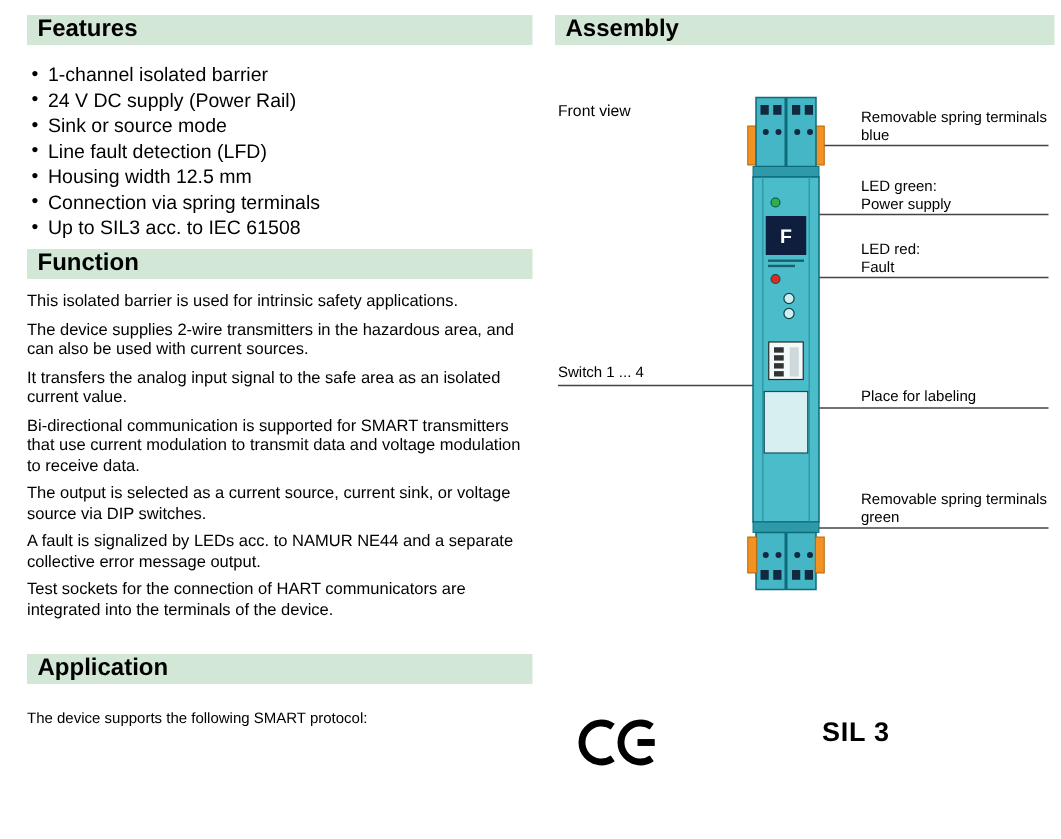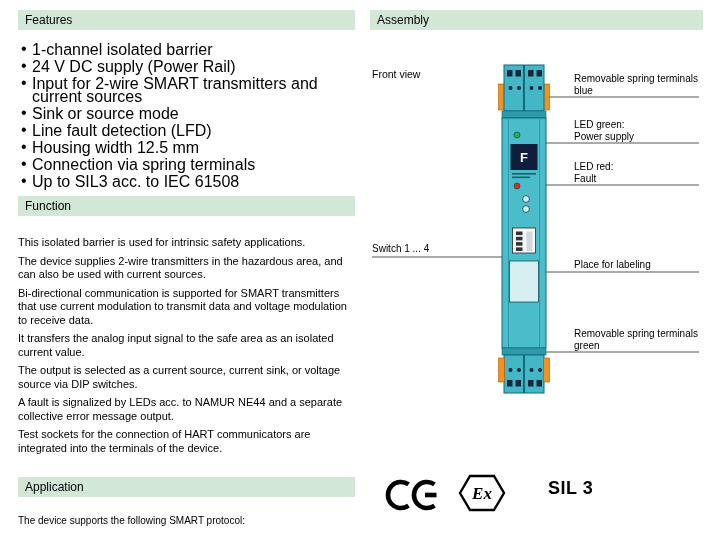--- a/index.html
+++ b/index.html
@@ -3,28 +3,28 @@
 <meta charset="utf-8">
 <style>
   *{margin:0;padding:0;box-sizing:border-box}
   html,body{width:707px;height:559px;background:#fff;overflow:hidden;
     font-family:"Liberation Sans",sans-serif;color:#000}
   .page{position:relative;width:707px;height:559px;background:#fff}
 
   .col-left{position:absolute;left:18px;top:10px;width:337px}
   .col-right{position:absolute;left:370px;top:10px;width:333px}
 
-  .section-bar{height:20px;background:#d2e7d6;font-weight:normal;font-size:12px;
+  .section-bar{height:20px;background:#d2e7d6;font-weight:bold;font-size:16px;
     line-height:20px;padding-left:7px}
 
   ul.bullets{list-style:none;margin:13px 0 0 2px}
-  ul.bullets li{position:relative;padding-left:12px;font-size:16px;line-height:13px;margin-bottom:4px}
+  ul.bullets li{position:relative;padding-left:12px;font-size:13px;line-height:13px;margin-bottom:4px}
   ul.bullets li::before{content:"\2022";position:absolute;left:1px;top:-1px}
 
-  .paras{margin-top:20px}
+  .paras{margin-top:9px}
   .paras p{font-size:11px;line-height:13.5px;margin-bottom:5px}
 
   .app-bar{margin-top:22px}
   .intro{font-size:10px;line-height:13px;margin-top:17px}
   ul.bullets.app{margin-top:4px}
 
   .figure{position:relative;width:333px;height:440px}
   .figure svg{position:absolute;left:0;top:0}
   .front-view{position:absolute;left:2px;top:38px;font-size:10.5px;font-weight:normal}
   .callout{position:absolute;font-size:10px;line-height:11.5px}
@@ -41,37 +41,36 @@
 
   <div class="col-left">
 
     <div class="section-bar">
       <span>Features</span>
     </div>
 
     <ul class="bullets">
       <li>1-channel isolated barrier</li>
       <li>24 V DC supply (Power Rail)</li>
-      <li>Input for 2-wire SMART transmitters and current sources</li>
       <li>Sink or source mode</li>
       <li>Line fault detection (LFD)</li>
       <li>Housing width 12.5 mm</li>
       <li>Connection via spring terminals</li>
       <li>Up to SIL3 acc. to IEC 61508</li>
     </ul>
 
     <div class="section-bar" style="margin-top:8px">
       <span>Function</span>
     </div>
 
     <div class="paras">
       <p>This isolated barrier is used for intrinsic safety applications.</p>
       <p>The device supplies 2-wire transmitters in the hazardous area, and can also be used with current sources.</p>
+      <p>It transfers the analog input signal to the safe area as an isolated current value.</p>
       <p>Bi-directional communication is supported for SMART transmitters that use current modulation to transmit data and voltage modulation to receive data.</p>
-      <p>It transfers the analog input signal to the safe area as an isolated current value.</p>
       <p>The output is selected as a current source, current sink, or voltage source via DIP switches.</p>
       <p>A fault is signalized by LEDs acc. to NAMUR NE44 and a separate collective error message output.</p>
       <p>Test sockets for the connection of HART communicators are integrated into the terminals of the device.</p>
     </div>
 
     <div class="section-bar app-bar">
       <span>Application</span>
     </div>
 
     <p class="intro">The device supports the following SMART protocol:</p>
@@ -182,22 +181,16 @@
     </div>
 
     <div class="marks">
       <div class="mark" style="left:14px;top:8px">
         <svg width="54" height="34" viewBox="0 0 54 34">
           <path d="M 24.5,6.4 A 13,13 0 1 0 24.5,27.6" fill="none" stroke="#000" stroke-width="4.6"></path>
           <path d="M 50.5,6.4 A 13,13 0 1 0 50.5,27.6" fill="none" stroke="#000" stroke-width="4.6"></path>
           <rect x="41" y="14.7" width="11.5" height="4.6" fill="#000"></rect>
         </svg>
       </div>
-      <div class="mark" style="left:88px;top:3px">
-        <svg width="48" height="40" viewBox="0 0 48 40">
-          <polygon points="2,20 12,3 36,3 46,20 36,37 12,37" fill="none" stroke="#000" stroke-width="2.4"></polygon>
-          <text x="24" y="26" text-anchor="middle" font-size="17" font-weight="bold" font-style="italic" font-family="Liberation Serif, serif">Ex</text>
-        </svg>
-      </div>
       <div class="mark sil" style="left:178px;top:8px">SIL 3</div>
     </div>
   </div>
 </div>
 
 </body></html>

